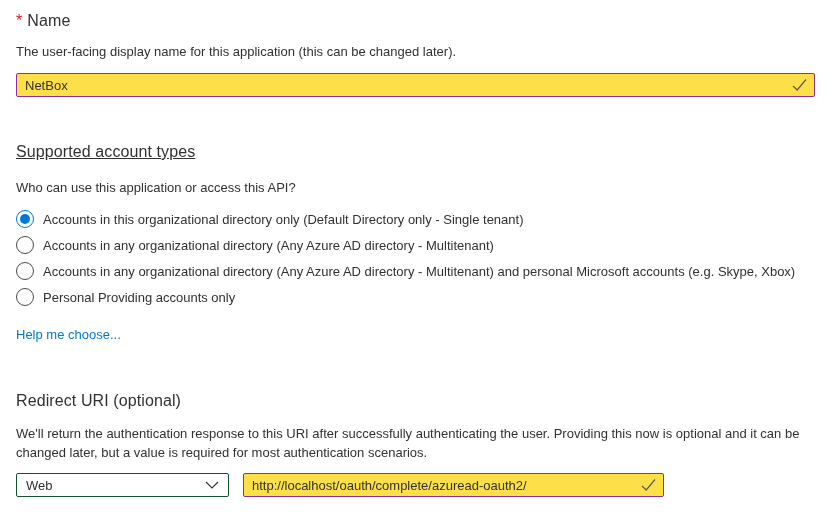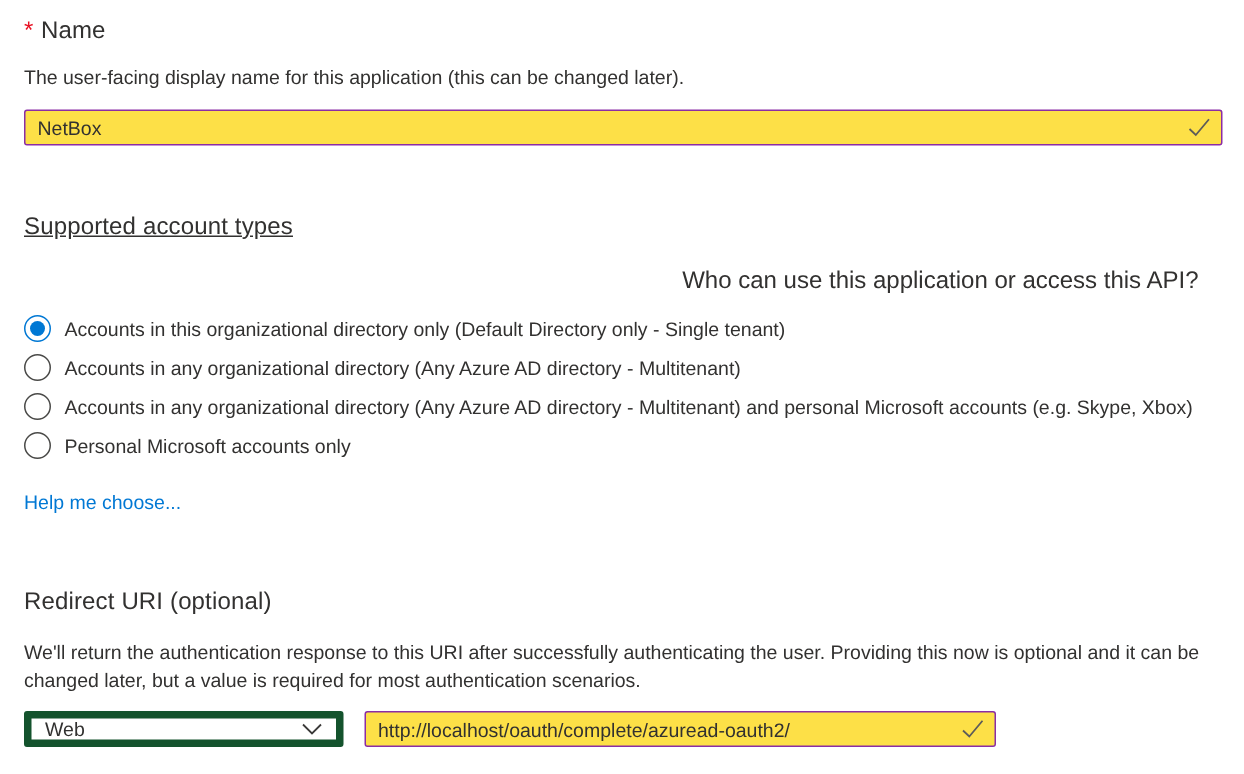--- a/index.html
+++ b/index.html
@@ -2,21 +2,21 @@
 <html><head>
 <meta charset="utf-8">
 <style>
   html, body { margin: 0; padding: 0; background: #ffffff; }
   body {
     width: 829px; height: 516px;
     font-family: "Liberation Sans", "DejaVu Sans", sans-serif;
     color: #323130;
     overflow: hidden;
   }
-  .container { padding: 10px 30px 0 16px; box-sizing: border-box; }
+  .container { padding: 10px 14px 0 16px; box-sizing: border-box; }
 
   .section-title {
     font-size: 16px; font-weight: 400; color: #323130;
     line-height: 21px; letter-spacing: 0.1px;
   }
   .required { color: #e81123; margin-right: 5px; }
 
   .field-desc {
     font-size: 13px; color: #323130; line-height: 17px;
     margin-top: 12px;
@@ -35,21 +35,21 @@
     padding: 0 26px 0 8px;
   }
   .field-check {
     position: absolute; right: 7px; top: 50%; transform: translateY(-50%);
     width: 15px; height: 13px; pointer-events: none;
   }
 
   .name-field { margin-top: 13px; width: 799px; }
 
   .title-accounts { margin-top: 44px; text-decoration: underline; }
-  .question { margin-top: 17px; font-size: 16px; line-height: 17px; text-align: right; }
+  .question { margin-top: 17px; font-size: 13px; line-height: 17px; }
 
   .radio-group { margin-top: 10px; }
   .radio-row { display: flex; align-items: center; height: 26px; cursor: pointer; }
   .radio-outer {
     flex: 0 0 auto; width: 18px; height: 18px; box-sizing: border-box;
     border: 1px solid #4a4a48; border-radius: 50%; background: #fff;
     margin-right: 9px; position: relative;
   }
   .radio-outer.selected { border-color: #0078d4; }
   .radio-outer.selected::after {
@@ -63,21 +63,21 @@
     font-size: 13px; color: #0078d4; text-decoration: none; cursor: pointer;
   }
 
   .title-redirect { margin-top: 47px; }
   .redirect-desc { margin-top: 13px; width: 802px; line-height: 19px; }
 
   .controls-row { margin-top: 11px; display: flex; gap: 14px; }
   .dropdown {
     position: relative; box-sizing: border-box;
     width: 213px; height: 24px;
-    border: 5px solid #14532d; border-radius: 2px; background: #fff;
+    border: 1px solid #14532d; border-radius: 2px; background: #fff;
     cursor: pointer;
   }
   .dropdown-value {
     position: absolute; left: 9px; top: 50%; transform: translateY(-50%);
     font-size: 13px; color: #323130;
   }
   .dropdown-chevron {
     position: absolute; right: 9px; top: 50%; transform: translateY(-50%);
     width: 14px; height: 8px; pointer-events: none;
   }
@@ -112,21 +112,21 @@
     <div class="radio-row">
       <span class="radio-outer"></span>
       <span class="radio-label">Accounts in any organizational directory (Any Azure AD directory - Multitenant)</span>
     </div>
     <div class="radio-row">
       <span class="radio-outer"></span>
       <span class="radio-label">Accounts in any organizational directory (Any Azure AD directory - Multitenant) and personal Microsoft accounts (e.g. Skype, Xbox)</span>
     </div>
     <div class="radio-row">
       <span class="radio-outer"></span>
-      <span class="radio-label">Personal Microsoft accounts only</span>
+      <span class="radio-label">Personal Providing accounts only</span>
     </div>
   </div>
 
   <a class="help-link">Help me choose...</a>
 
   
   <div class="section-title title-redirect">Redirect URI (optional)</div>
   <div class="field-desc redirect-desc">We'll return the authentication response to this URI after successfully authenticating the user. Providing this now is optional and it can be changed later, but a value is required for most authentication scenarios.</div>
 
   <div class="controls-row">

